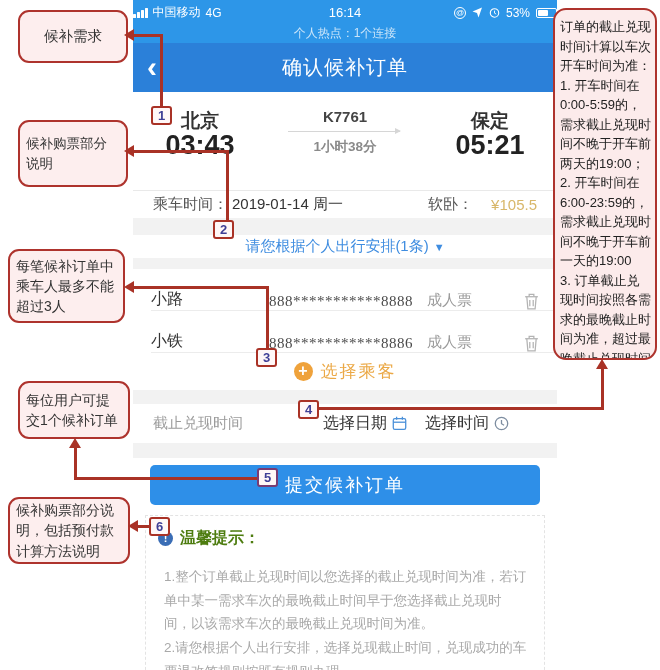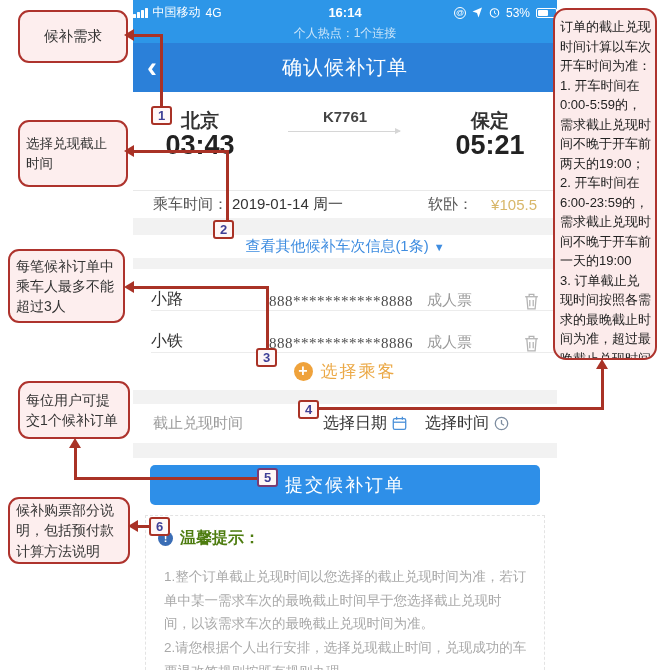--- a/index.html
+++ b/index.html
@@ -7,21 +7,21 @@
   #canvas { position:relative; width:660px; height:670px; background:#ffffff; overflow:hidden; }
 
   
   .phone { position:absolute; left:133px; top:0; width:424px; height:670px; background:#fff; }
   .status-bar { height:25px; background:#2d96e8; color:#fff; display:flex; align-items:center; padding:0 0; font-size:12px; }
   .sb-left { display:flex; align-items:center; gap:5px; flex:1; }
   .signal { display:flex; align-items:flex-end; gap:1.5px; height:10px; }
   .signal i { display:block; width:2.5px; background:#fff; border-radius:0.5px; }
   .signal i:nth-child(1){height:4px} .signal i:nth-child(2){height:6px}
   .signal i:nth-child(3){height:8px} .signal i:nth-child(4){height:10px}
-  .sb-center { flex:0 0 auto; font-weight:bold; font-size:13px; }
+  .sb-center { flex:0 0 auto; font-weight:normal; font-size:13px; }
   .sb-right { flex:1; display:flex; align-items:center; justify-content:flex-end; gap:6px; }
   .ico-rotlock { width:12px; height:12px; border:1px solid #fff; border-radius:50%; font-size:8px; line-height:10px; text-align:center; }
   .battery { width:21px; height:10px; border:1px solid #fff; border-radius:2px; position:relative; }
   .battery::after { content:""; position:absolute; right:-3px; top:2.5px; width:2px; height:4px; background:#fff; border-radius:0 1px 1px 0; }
   .battery i { position:absolute; left:1px; top:1px; bottom:1px; width:52%; background:#fff; border-radius:1px; }
   .hotspot-bar { height:18px; background:#2d96e8; color:rgba(255,255,255,0.75); font-size:12px; text-align:center; line-height:16px; }
   .nav-bar { height:49px; background:#2b80d9; color:#fff; display:flex; align-items:center; justify-content:center; position:relative; }
   .nav-back { position:absolute; left:14px; top:4px; font-size:30px; font-weight:bold; color:#fff; cursor:pointer; line-height:40px; }
   .nav-title { font-size:20px; letter-spacing:1px; }
 
@@ -130,36 +130,37 @@
     </div>
 
     <div class="gap8"></div>
 
     <div class="trip">
       <div class="from">北京</div>
       <div class="train">K7761</div>
       <div class="route-line"></div>
       <div class="to">保定</div>
       <div class="dep">03:43</div>
+      <div class="dur">1小时38分</div>
       <div class="arr">05:21</div>
     </div>
 
     <div class="divider"></div>
 
     <div class="ride-row">
       <span class="lbl">乘车时间：</span>
       <span class="val">2019-01-14 周一</span>
       <span class="right">软卧：</span>
       <span class="price">¥105.5</span>
     </div>
 
     <div class="band" style="height:17px"></div>
 
     <div class="link-row">
-      <span>查看其他候补车次信息(1条)</span>
+      <span>请您根据个人出行安排(1条)</span>
       <span class="caret">▼</span>
     </div>
 
     <div class="band" style="height:11px"></div>
 
     <div class="prow">
       <span class="pname">小路</span>
       <span class="pid">888***********8888</span>
       <span class="ptype">成人票</span>
       <span class="trash">
@@ -236,21 +237,21 @@
       </div>
       <div class="tips-body">
         <p>1.整个订单截止兑现时间以您选择的截止兑现时间为准，若订单中某一需求车次的最晚截止时间早于您选择截止兑现时间，以该需求车次的最晚截止兑现时间为准。</p>
         <p>2.请您根据个人出行安排，选择兑现截止时间，兑现成功的车票退改签规则按既有规则办理。</p>
 
       </div>
     </div>
   </div>
 
   <div class="callout" style="left:18px; top:10px; width:110px; height:53px; font-size:14.5px;">候补需求</div>
-  <div class="callout" style="left:18px; top:120px; width:110px; height:67px; font-size:13.5px;">选择兑现截止时间</div>
+  <div class="callout" style="left:18px; top:120px; width:110px; height:67px; font-size:13.5px;">候补购票部分说明</div>
   <div class="callout" style="left:8px; top:249px; width:117px; height:74px; font-size:14px;">每笔候补订单中乘车人最多不能超过3人</div>
   <div class="callout" style="left:18px; top:381px; width:112px; height:58px; font-size:14px;">每位用户可提交1个候补订单</div>
   <div class="callout" style="left:8px; top:497px; width:122px; height:67px; font-size:14px;">候补购票部分说明，包括预付款计算方法说明</div>
 
   <div class="right-panel">订单的截止兑现时间计算以车次开车时间为准：
 1. 开车时间在0:00-5:59的，需求截止兑现时间不晚于开车前两天的19:00；
 2. 开车时间在6:00-23:59的，需求截止兑现时间不晚于开车前一天的19:00
 3. 订单截止兑现时间按照各需求的最晚截止时间为准，超过最晚截止兑现时间的需求自动结束兑现</div>
 
   <div class="marker" style="left:151px; top:106px;">1</div>

